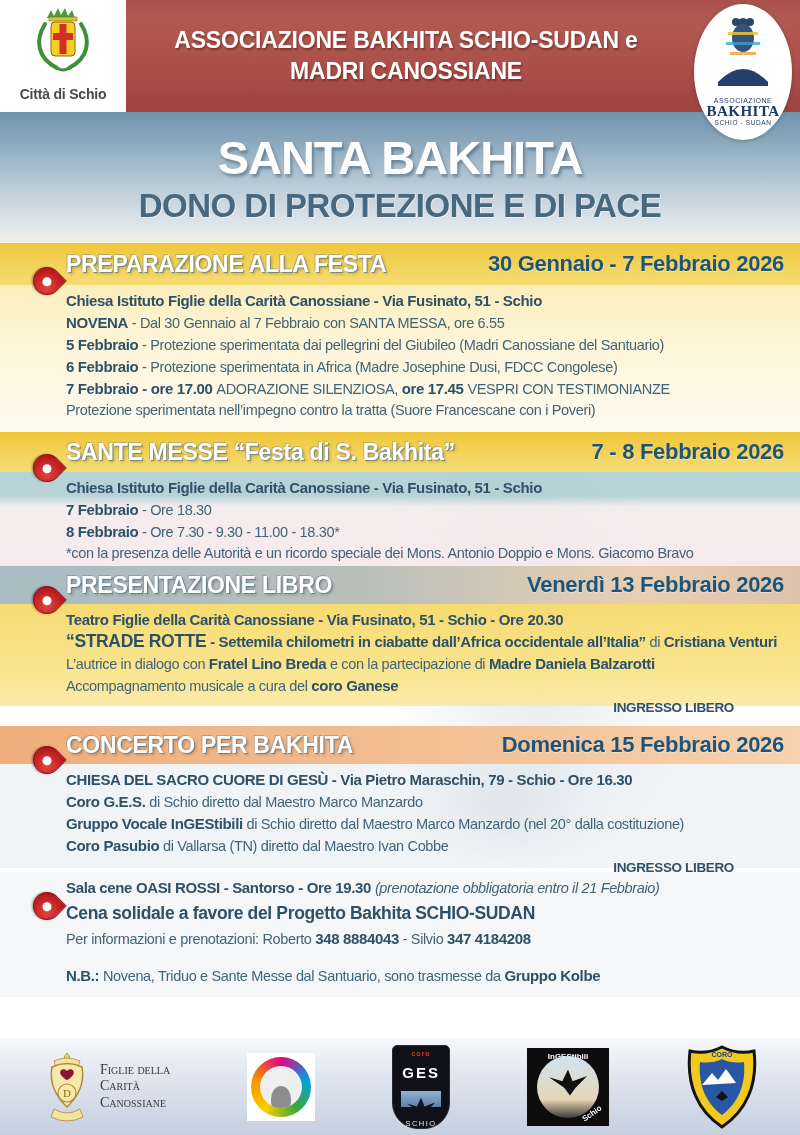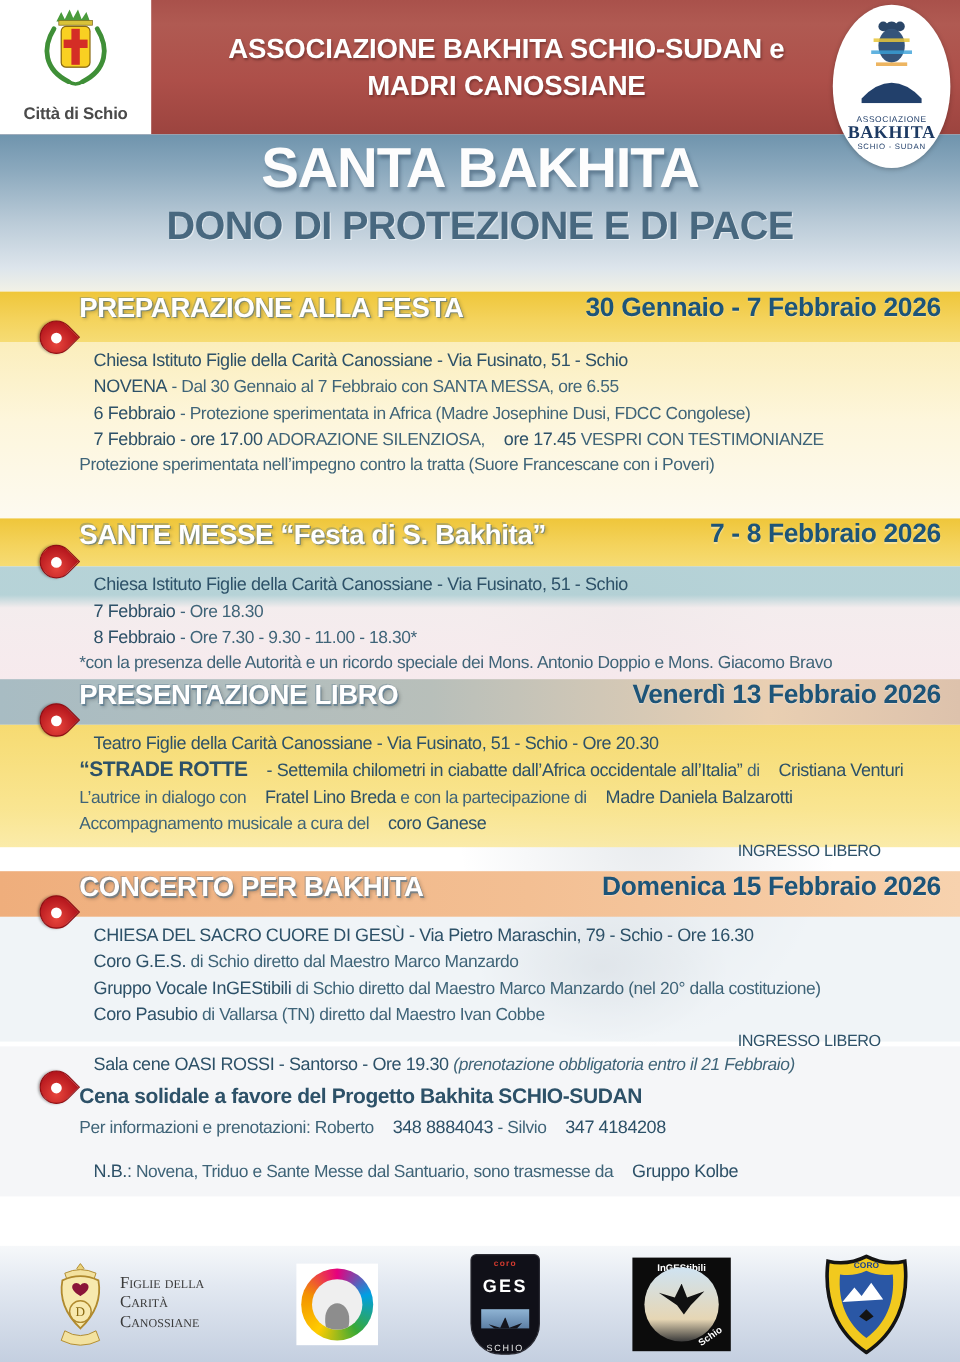--- a/index.html
+++ b/index.html
@@ -6,61 +6,61 @@
   body{font-family:"Liberation Sans",sans-serif;background:#777;}
   #poster{position:relative;width:800px;height:1135px;margin:0 auto;background:#fff;overflow:hidden;}
 
   
   #header{position:absolute;left:0;top:0;width:800px;height:112px;
     background:linear-gradient(180deg,#a9514b 0%,#b05a52 18%,#ad4f49 60%,#9c443f 100%);}
   #city-box{position:absolute;left:0;top:0;width:126px;height:112px;background:#fff;
     display:flex;flex-direction:column;align-items:center;justify-content:flex-start;padding-top:6px;box-sizing:border-box;}
   #city-label{font-size:14px;font-weight:bold;color:#4a4a4a;margin-top:2px;letter-spacing:-0.2px;}
   #banner-text{position:absolute;left:126px;top:0;width:560px;height:112px;display:flex;flex-direction:column;
-    align-items:center;justify-content:center;gap:4px;padding-left:16px;}
+    align-items:center;justify-content:center;gap:4px;}
   .banner-line{color:#fff;font-weight:bold;font-size:23px;letter-spacing:-0.2px;text-shadow:1px 2px 2px rgba(60,20,20,.45);}
 
   
   #badge{position:absolute;right:8px;top:4px;width:98px;height:136px;background:#fff;border-radius:50%;
     z-index:30;box-shadow:0 1px 4px rgba(0,0,0,.25);display:flex;flex-direction:column;align-items:center;justify-content:flex-end;
     padding-bottom:14px;box-sizing:border-box;}
   #badge .b1{font-size:7px;color:#23406b;letter-spacing:.5px;}
   #badge .b2{font-family:"Liberation Serif",serif;font-size:15px;font-weight:bold;color:#1d3a63;letter-spacing:.5px;line-height:1;}
   #badge .b3{font-size:6.5px;color:#23406b;letter-spacing:.6px;}
 
   
   #titleband{position:absolute;left:0;top:112px;width:800px;height:131px;
     background:linear-gradient(180deg,#6f94ad 0%,#8aa8bd 22%,#b9cad7 55%,#dde5ec 85%,#f2f1e6 100%);
-    display:flex;flex-direction:column;align-items:center;justify-content:flex-start;gap:2px;}
+    display:flex;flex-direction:column;align-items:center;justify-content:center;gap:2px;}
   #title-main{font-size:47px;font-weight:bold;color:#fdfdfd;letter-spacing:-1px;
     text-shadow:2px 3px 3px rgba(45,70,95,.45);}
   #title-sub{font-size:33px;font-weight:bold;color:#48687f;letter-spacing:-0.5px;
     text-shadow:1px 1px 0 rgba(255,255,255,.5);}
 
   
   #photo-hint{position:absolute;left:300px;top:400px;width:480px;height:520px;pointer-events:none;
     background:
       radial-gradient(ellipse 180px 120px at 45% 22%, rgba(70,95,115,.22), rgba(70,95,115,0) 70%),
       radial-gradient(ellipse 220px 260px at 50% 55%, rgba(90,110,130,.14), rgba(90,110,130,0) 72%),
       radial-gradient(ellipse 150px 90px at 42% 78%, rgba(70,90,110,.16), rgba(70,90,110,0) 70%);}
 
   
   section.event{position:absolute;left:0;width:800px;}
-  .band{position:relative;width:100%;display:flex;align-items:flex-start;justify-content:space-between;box-sizing:border-box;
+  .band{position:relative;width:100%;display:flex;align-items:center;justify-content:space-between;box-sizing:border-box;
     padding:0 16px 0 66px;}
   .band-title{font-size:23px;font-weight:bold;color:#fff;letter-spacing:-0.3px;white-space:nowrap;
     text-shadow:1px 1px 0 rgba(80,115,140,.65),-1px -1px 0 rgba(80,115,140,.35),2px 2px 3px rgba(0,0,0,.22);}
   .band-date{font-size:22px;font-weight:bold;color:#1d5478;letter-spacing:-0.3px;white-space:nowrap;
     text-shadow:0 1px 1px rgba(255,255,255,.4);}
   .body{position:relative;width:100%;box-sizing:border-box;padding:5px 20px 0 66px;}
   .line{margin:0;font-size:14.5px;line-height:21px;letter-spacing:-0.35px;white-space:nowrap;}
   .line.right{text-align:right;padding-right:46px;}
   .line.gap{margin-top:15px;}
   .seg-r{color:#3f6478;}
-  .seg-b{color:#2d5168;font-weight:normal;font-size:15px;margin-left:12px;}
+  .seg-b{color:#2d5168;font-weight:bold;font-size:15px;}
   .seg-rd{color:#cc2027;font-weight:bold;font-size:15px;}
   .seg-i{color:#3f6478;font-style:italic;}
   .seg-bl{color:#2d5168;font-weight:bold;font-size:17.5px;}
   .line.big{line-height:28px;}
   .line.right .seg-b{font-size:13.5px;}
 
   
   .theme-yellow  .band,.theme-yellow2 .band{background:linear-gradient(180deg,#efc63a 0%,#f4d35c 55%,#f6dc74 100%);}
   .theme-yellow  .body{background:linear-gradient(180deg,#fbeebc 0%,#fdf6dc 45%,#fdfaf0 100%);}
   .theme-yellow2 .body{background:linear-gradient(180deg,rgba(176,207,212,.92) 0%,rgba(176,207,212,.92) 22%,
@@ -169,20 +169,21 @@
         <div class="band" style="height: 42px;">
           <span class="band-title">PREPARAZIONE ALLA FESTA</span>
           <span class="band-date">30 Gennaio - 7 Febbraio 2026</span>
         </div>
         <span class="pin" style="top: 24px;">
           <span class="pin-dot"></span>
         </span>
         <div class="body" style="height: 147px;">
           <p class="line"><span class="seg-b">Chiesa Istituto Figlie della Carità Canossiane - Via Fusinato, 51 - Schio</span></p>
           <p class="line"><span class="seg-b">NOVENA</span><span class="seg-r"> - Dal 30 Gennaio al 7 Febbraio con SANTA MESSA, ore 6.55</span></p>
+          <p class="line"><span class="seg-b">5 Febbraio</span><span class="seg-r"> - Protezione sperimentata dai pellegrini del Giubileo (Madri Canossiane del Santuario)</span></p>
           <p class="line"><span class="seg-b">6 Febbraio</span><span class="seg-r"> - Protezione sperimentata in Africa (Madre Josephine Dusi, FDCC Congolese)</span></p>
           <p class="line"><span class="seg-b">7 Febbraio - ore 17.00 </span><span class="seg-r">ADORAZIONE SILENZIOSA, </span><span class="seg-b">ore 17.45 </span><span class="seg-r">VESPRI CON TESTIMONIANZE</span></p>
           <p class="line"><span class="seg-r">Protezione sperimentata nell’impegno contro la tratta (Suore Francescane con i Poveri)</span></p>
         </div>
       </section>
       <section class="event theme-yellow2" style="top: 432px; height: 148px;">
         <div class="band" style="height: 40px;">
           <span class="band-title">SANTE MESSE “Festa di S. Bakhita”</span>
           <span class="band-date">7 - 8 Febbraio 2026</span>
         </div>

